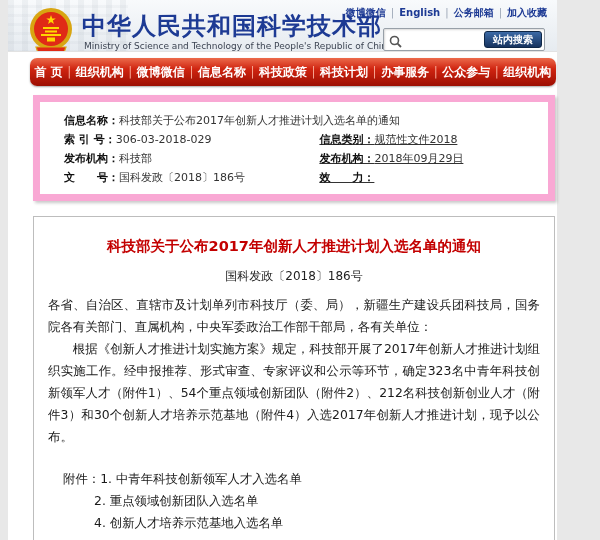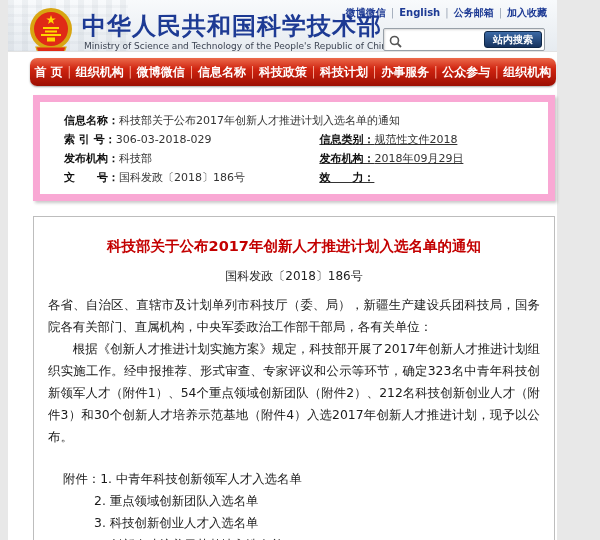--- a/index.html
+++ b/index.html
@@ -140,18 +140,17 @@
     </div>
   </div>
 
   <div class="docbox">
     <div class="doc-title">科技部关于公布2017年创新人才推进计划入选名单的通知</div>
     <div class="doc-number">国科发政〔2018〕186号</div>
     <div class="doc-p">各省、自治区、直辖市及计划单列市科技厅（委、局），新疆生产建设兵团科技局，国务院各有关部门、直属机构，中央军委政治工作部干部局，各有关单位：</div>
     <div class="doc-p indent">根据《创新人才推进计划实施方案》规定，科技部开展了2017年创新人才推进计划组织实施工作。经申报推荐、形式审查、专家评议和公示等环节，确定323名中青年科技创新领军人才（附件1）、54个重点领域创新团队（附件2）、212名科技创新创业人才（附件3）和30个创新人才培养示范基地（附件4）入选2017年创新人才推进计划，现予以公布。</div>
     <div class="attach-line"><span>附件：</span><span>1. 中青年科技创新领军人才入选名单</span></div>
     <div class="attach-item">2. 重点领域创新团队入选名单</div>
-    <div class="attach-item">3. 科技创新创业人才入选名单</div>
     <div class="attach-item">4. 创新人才培养示范基地入选名单</div>
 
   </div>
 
 </div>
 
 </body></html>

